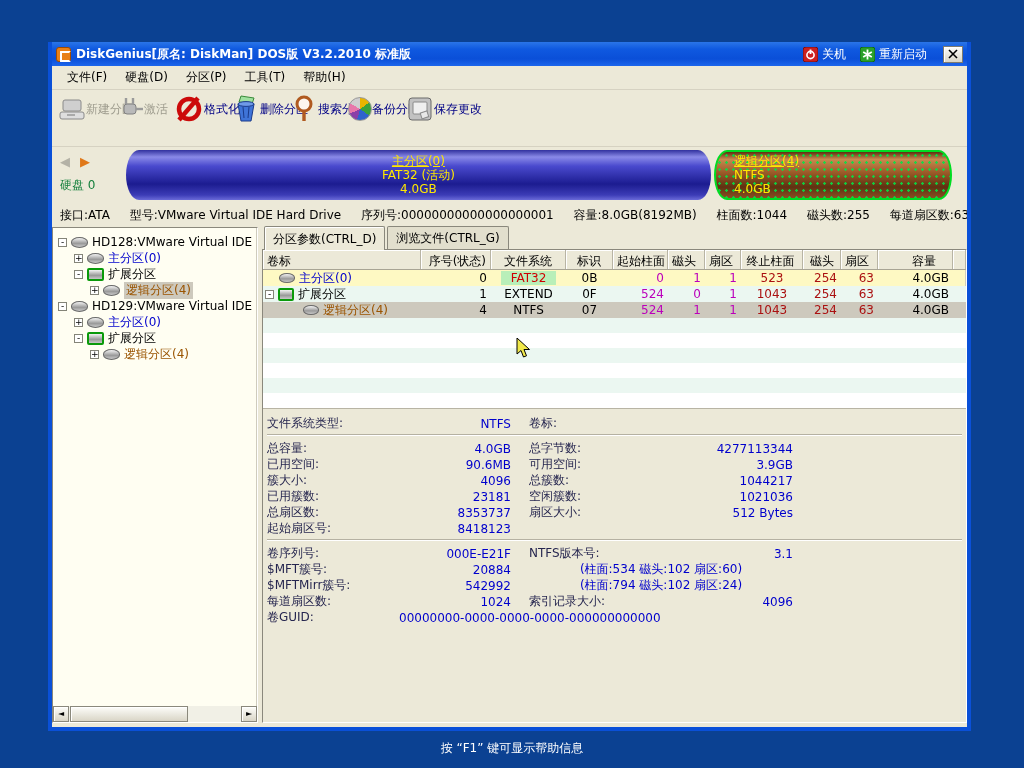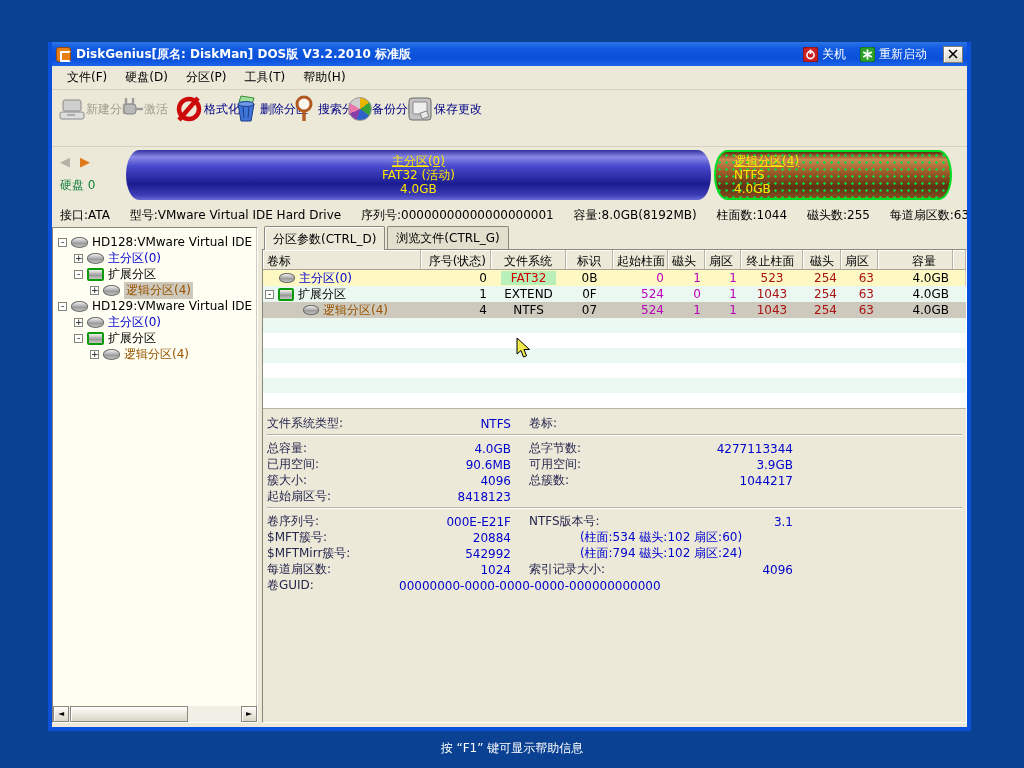--- a/index.html
+++ b/index.html
@@ -455,20 +455,32 @@
               <span class="dl second">可用空间:</span>
               <span class="dv">3.9GB</span>
             </div>
             <div class="drow">
               <span class="dl">簇大小:</span>
               <span class="dv">4096</span>
               <span class="dl second">总簇数:</span>
               <span class="dv">1044217</span>
             </div>
             <div class="drow">
+              <span class="dl">已用簇数:</span>
+              <span class="dv">23181</span>
+              <span class="dl second">空闲簇数:</span>
+              <span class="dv">1021036</span>
+            </div>
+            <div class="drow">
+              <span class="dl">总扇区数:</span>
+              <span class="dv">8353737</span>
+              <span class="dl second">扇区大小:</span>
+              <span class="dv">512 Bytes</span>
+            </div>
+            <div class="drow">
               <span class="dl">起始扇区号:</span>
               <span class="dv">8418123</span>
               <span class="dl second"></span>
               <span class="dv"></span>
             </div>
             <div class="dsep"></div>
 
             <div class="drow">
               <span class="dl">卷序列号:</span>
               <span class="dv">000E-E21F</span>

